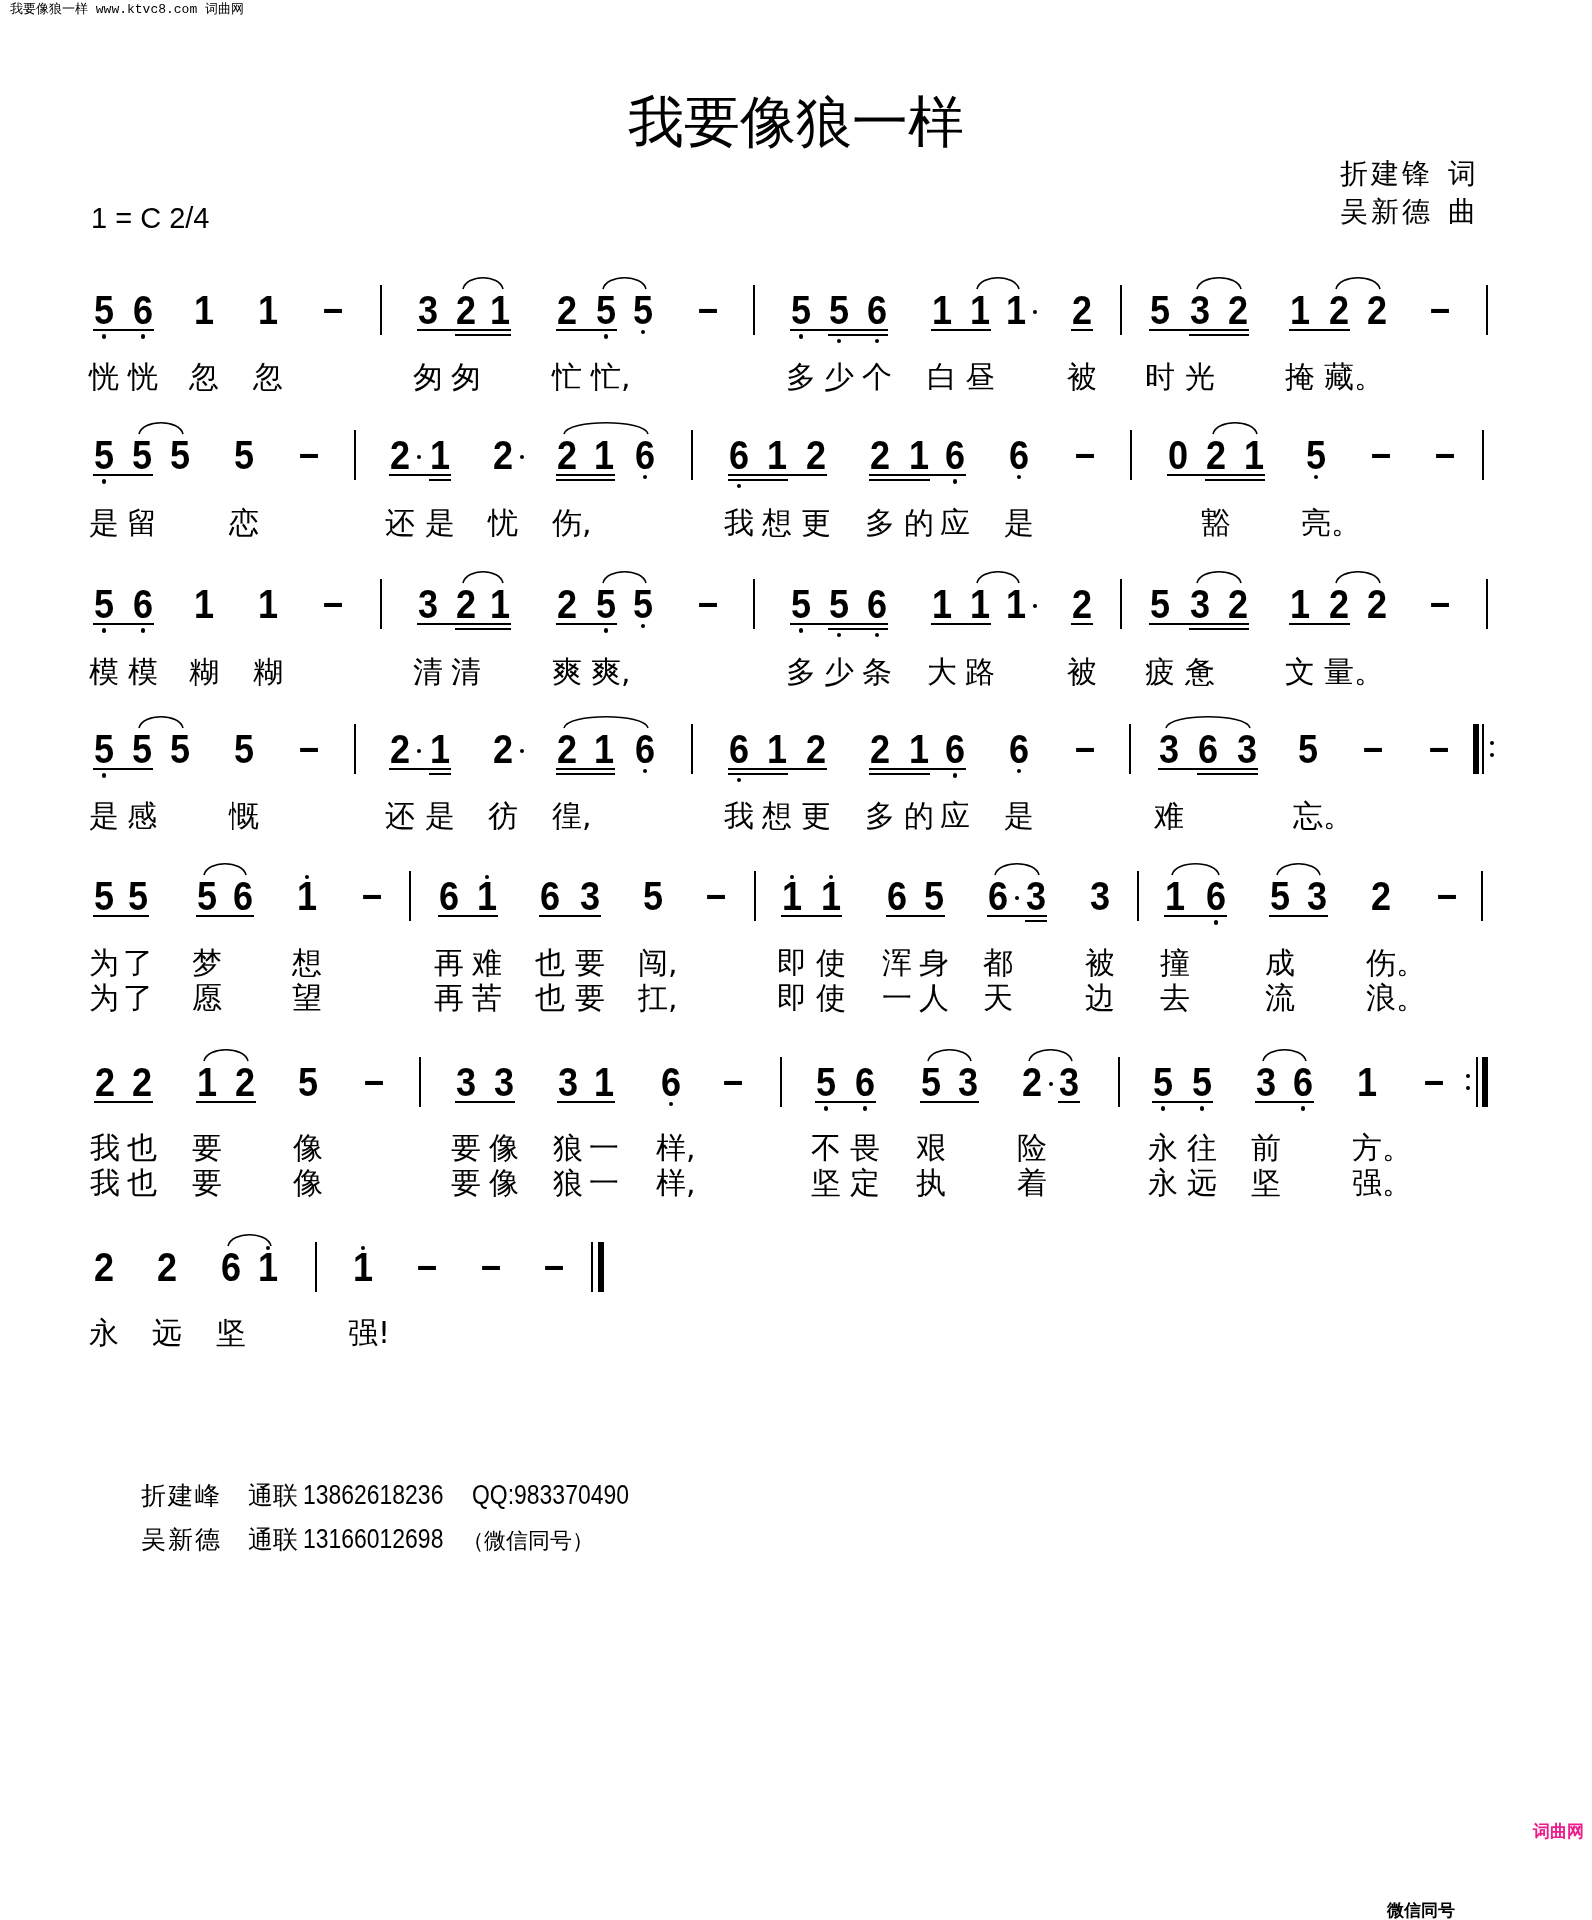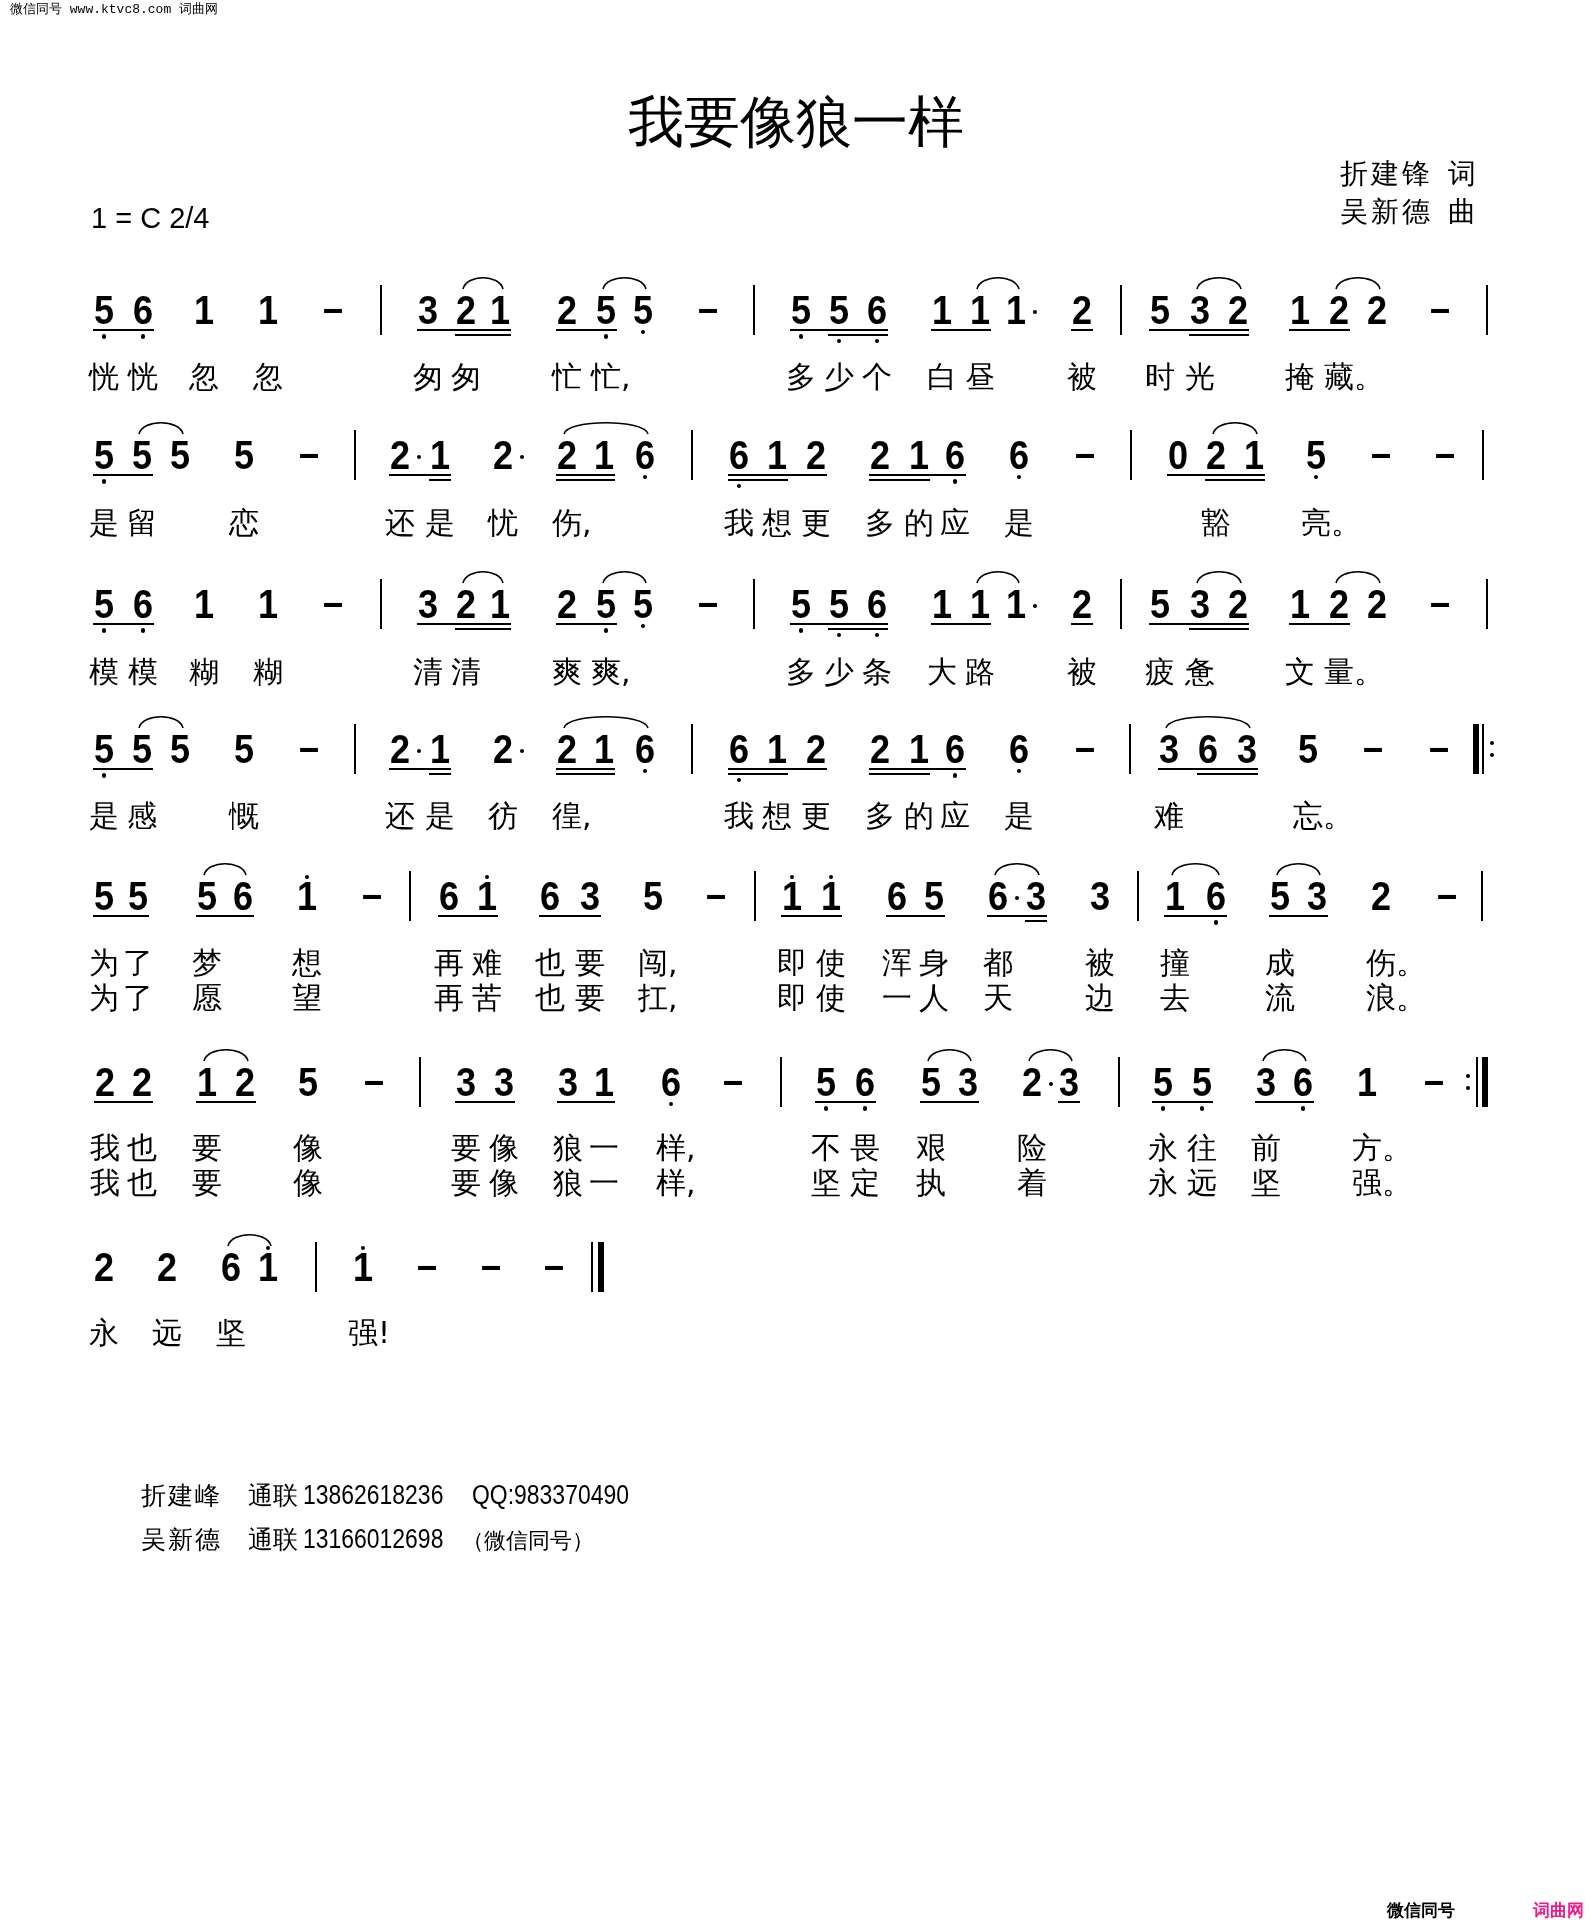--- a/index.html
+++ b/index.html
@@ -22,21 +22,21 @@
   .score-row { position:absolute; left:0; top:0; width:1592px; height:1920px; }
   .glyph { position:absolute; width:30px; height:40px; text-align:center; font-family:"Liberation Sans", sans-serif; font-weight:bold; font-size:41px; line-height:40px; transform:scaleX(0.88); }
   .dot { position:absolute; border-radius:50%; background:#000; }
   .vline { position:absolute; background:#000; }
   .beam { position:absolute; height:2px; background:#000; }
   .lyric { position:absolute; font-size:30px; line-height:34px; white-space:nowrap; font-family:"DejaVu Sans", sans-serif; }
 </style>
 </head>
 <body>
 
-<div class="abs watermark-top">微信同号 www.ktvc8.com 词曲网</div>
+<div class="abs watermark-top">我要像狼一样 www.ktvc8.com 词曲网</div>
 <div class="abs title">我要像狼一样</div>
 <div class="abs keysig">1 = C  2/4</div>
 
 <div>
   <span class="abs credit" style="left:1340px; top:159px;">折建锋</span>
   <span class="abs credit" style="left:1448px; top:159px;">词</span>
   <span class="abs credit" style="left:1340px; top:197px;">吴新德</span>
   <span class="abs credit" style="left:1448px; top:197px;">曲</span>
 </div>
 
@@ -537,14 +537,14 @@
   <div>
     <span class="abs contact contact-name" style="left:141px; top:1526px;">吴新德</span>
     <span class="abs contact" style="left:248px; top:1526px;">通联</span>
     <span class="abs contact contact-num" style="left:303px; top:1525px;">13166012698</span>
     <span class="abs contact contact-extra-cjk" style="left:462px; top:1527px;">（微信同号）</span>
   </div>
 </div>
 
 <div>
   <span class="abs badge" style="left:1387px; top:1901px;">微信同号</span>
-  <span class="abs badge badge-brand" style="left:1533px; top:1901px;text-align:center;">词曲网</span>
+  <span class="abs badge badge-brand" style="left:1533px; top:1822px;text-align:center;">词曲网</span>
 </div>
 
 </body></html>

